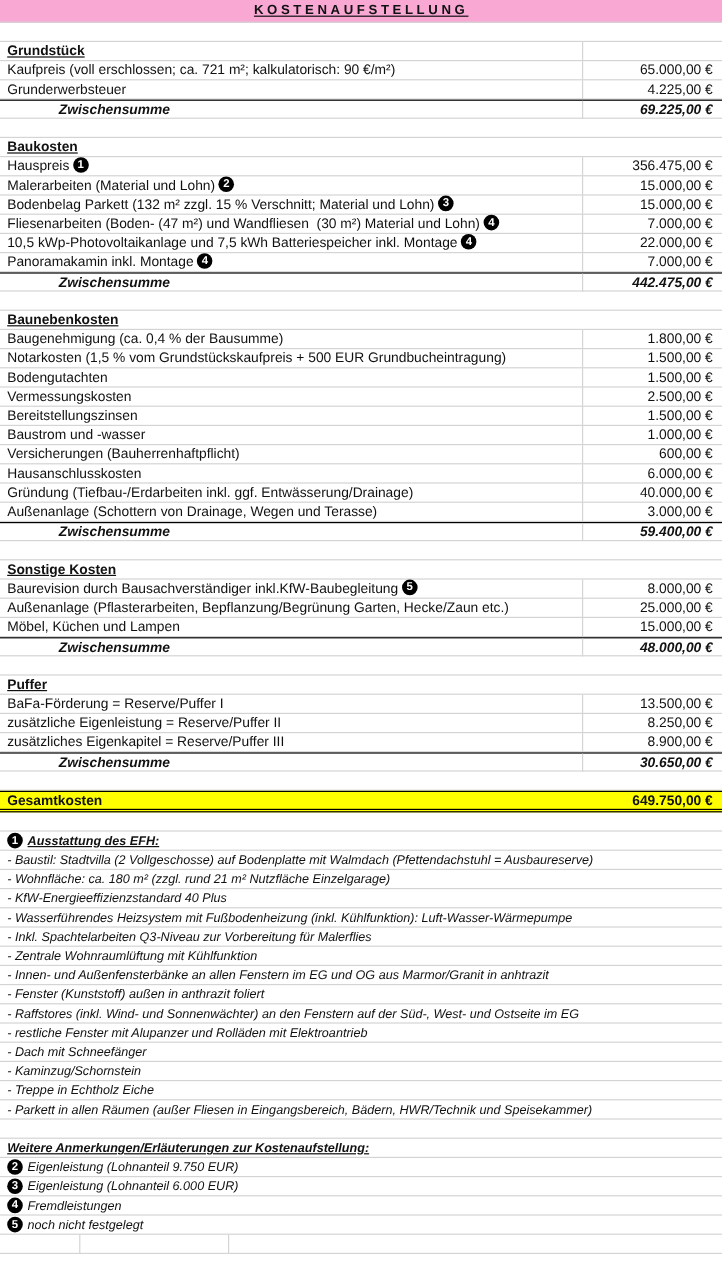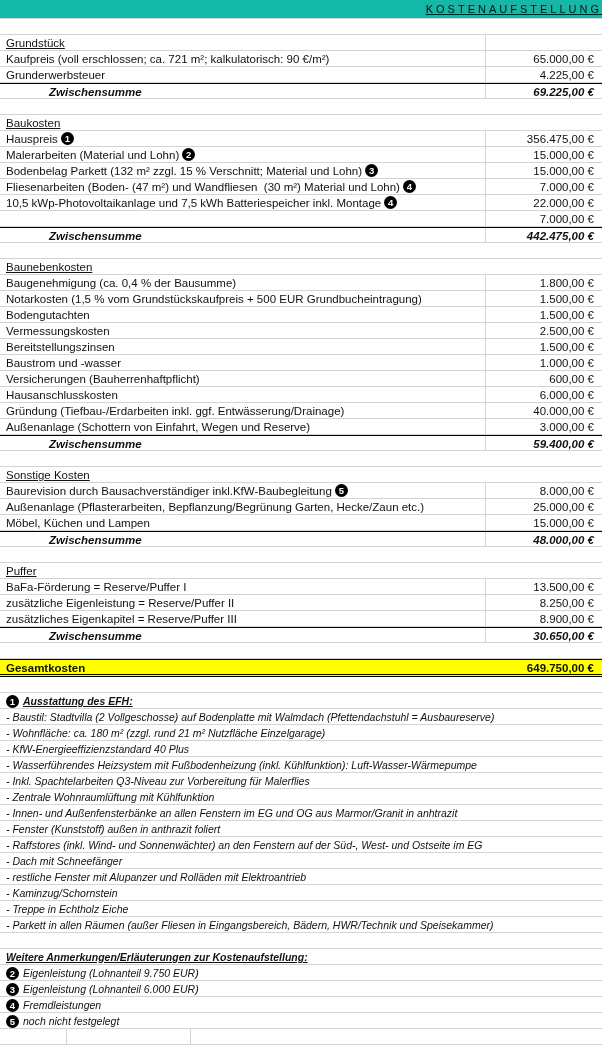--- a/index.html
+++ b/index.html
@@ -6,36 +6,36 @@
   body {
     width: 602px; height: 1051px; overflow: hidden; position: relative;
     font-family: "Liberation Sans", sans-serif; font-size: 11.5px; color: #111;
   }
   .sheet { position: absolute; left: 0; top: 0; width: 602px; }
   .row {
     position: relative; height: 16px; line-height: 16px;
     border-bottom: 1px solid #d4d4d4; box-sizing: border-box;
   }
   .row.title {
-    height: 19px; line-height: 19px; background: #14b8a6;
-    text-align: right; font-weight: normal; letter-spacing: 3px;
+    height: 19px; line-height: 19px; background: #f9a8d4;
+    text-align: center; font-weight: bold; letter-spacing: 3px;
     border-bottom: 1px solid #d4d4d4;
   }
   .row.title span { text-decoration: underline; font-size: 11px; }
   .lbl {
     position: absolute; left: 6px; top: 0; white-space: nowrap;
   }
   .val {
     position: absolute; right: 8px; top: 0; text-align: right; white-space: nowrap;
   }
   .split::after {
     content: ""; position: absolute; left: 485px; top: 0; bottom: -1px;
     width: 1px; background: #d4d4d4;
   }
-  .heading .lbl { font-weight: normal; text-decoration: underline; }
+  .heading .lbl { font-weight: bold; text-decoration: underline; }
   .subtotal { border-top: 1px solid #000; }
   .subtotal .lbl, .subtotal .val { font-style: italic; font-weight: bold; margin-left: 43px; }
   .total {
     background: #ffff00; border-top: 1px solid #000;
     border-bottom: 3px double #000; height: 18px; padding-left: 40px;
   }
   .total .lbl, .total .val { font-weight: bold; }
   .note .lbl { font-style: italic; font-size: 10.5px; }
   .note-heading .lbl { font-style: italic; font-weight: bold; text-decoration: underline; font-size: 10.5px; }
   .badge {
@@ -96,20 +96,21 @@
     </div>
   <div class="row split">
       <span class="lbl"><span style="white-space:pre">Fliesenarbeiten (Boden- (47 m²) und Wandfliesen  (30 m²) Material und Lohn)</span><span class="badge">4</span></span>
       <span class="val">7.000,00 €</span>
     </div>
   <div class="row split">
       <span class="lbl"><span>10,5 kWp-Photovoltaikanlage und 7,5 kWh Batteriespeicher inkl. Montage</span><span class="badge">4</span></span>
       <span class="val">22.000,00 €</span>
     </div>
   <div class="row split">
+      <span class="lbl"><span>Panoramakamin inkl. Montage</span><span class="badge">4</span></span>
       <span class="val">7.000,00 €</span>
     </div>
   <div class="row subtotal split">
       <span class="lbl">Zwischensumme</span>
       <span class="val">442.475,00 €</span>
     </div>
   <div class="row"></div>
 
   <div class="row heading">
       <span class="lbl">Baunebenkosten</span>
@@ -144,21 +145,21 @@
     </div>
   <div class="row split">
       <span class="lbl">Hausanschlusskosten</span>
       <span class="val">6.000,00 €</span>
     </div>
   <div class="row split">
       <span class="lbl">Gründung (Tiefbau-/Erdarbeiten inkl. ggf. Entwässerung/Drainage)</span>
       <span class="val">40.000,00 €</span>
     </div>
   <div class="row split">
-      <span class="lbl">Außenanlage (Schottern von Einfahrt, Wegen und Reserve)</span>
+      <span class="lbl">Außenanlage (Schottern von Drainage, Wegen und Terasse)</span>
       <span class="val">3.000,00 €</span>
     </div>
   <div class="row subtotal split">
       <span class="lbl">Zwischensumme</span>
       <span class="val">59.400,00 €</span>
     </div>
   <div class="row"></div>
 
   <div class="row heading">
       <span class="lbl">Sonstige Kosten</span>
@@ -232,24 +233,24 @@
   <div class="row note">
       <span class="lbl">- Innen- und Außenfensterbänke an allen Fenstern im EG und OG aus Marmor/Granit in anhtrazit</span>
     </div>
   <div class="row note">
       <span class="lbl">- Fenster (Kunststoff) außen in anthrazit foliert</span>
     </div>
   <div class="row note">
       <span class="lbl">- Raffstores (inkl. Wind- und Sonnenwächter) an den Fenstern auf der Süd-, West- und Ostseite im EG</span>
     </div>
   <div class="row note">
+      <span class="lbl">- restliche Fenster mit Alupanzer und Rolläden mit Elektroantrieb</span>
+    </div>
+  <div class="row note">
       <span class="lbl">- Dach mit Schneefänger</span>
-    </div>
-  <div class="row note">
-      <span class="lbl">- restliche Fenster mit Alupanzer und Rolläden mit Elektroantrieb</span>
     </div>
   <div class="row note">
       <span class="lbl">- Kaminzug/Schornstein</span>
     </div>
   <div class="row note">
       <span class="lbl">- Treppe in Echtholz Eiche</span>
     </div>
   <div class="row note">
       <span class="lbl">- Parkett in allen Räumen (außer Fliesen in Eingangsbereich, Bädern, HWR/Technik und Speisekammer)</span>
     </div>

